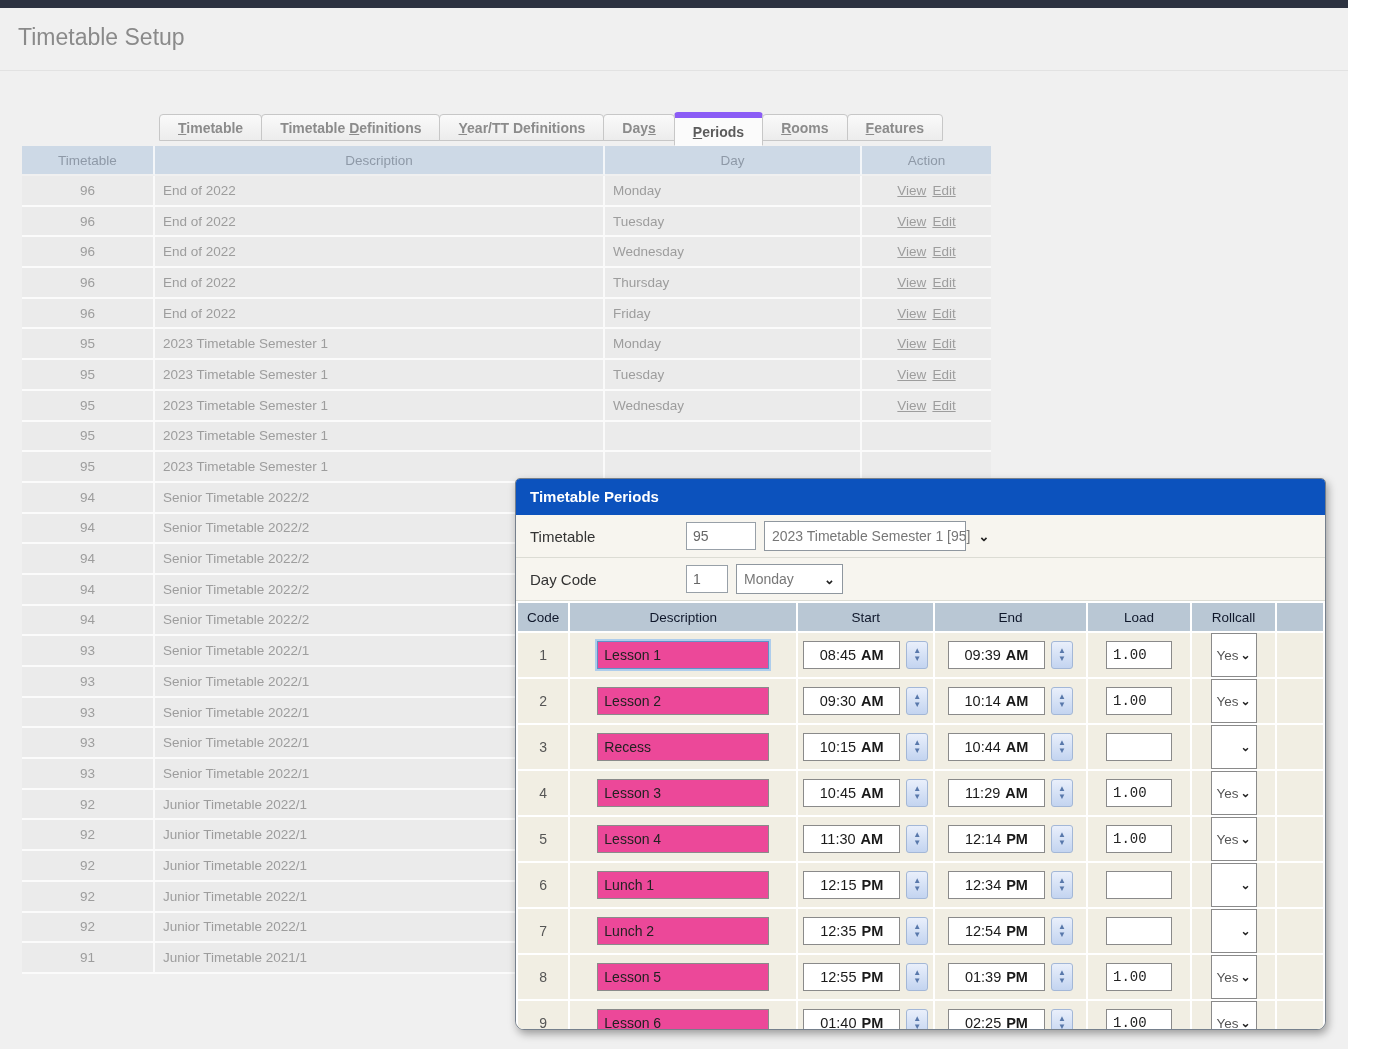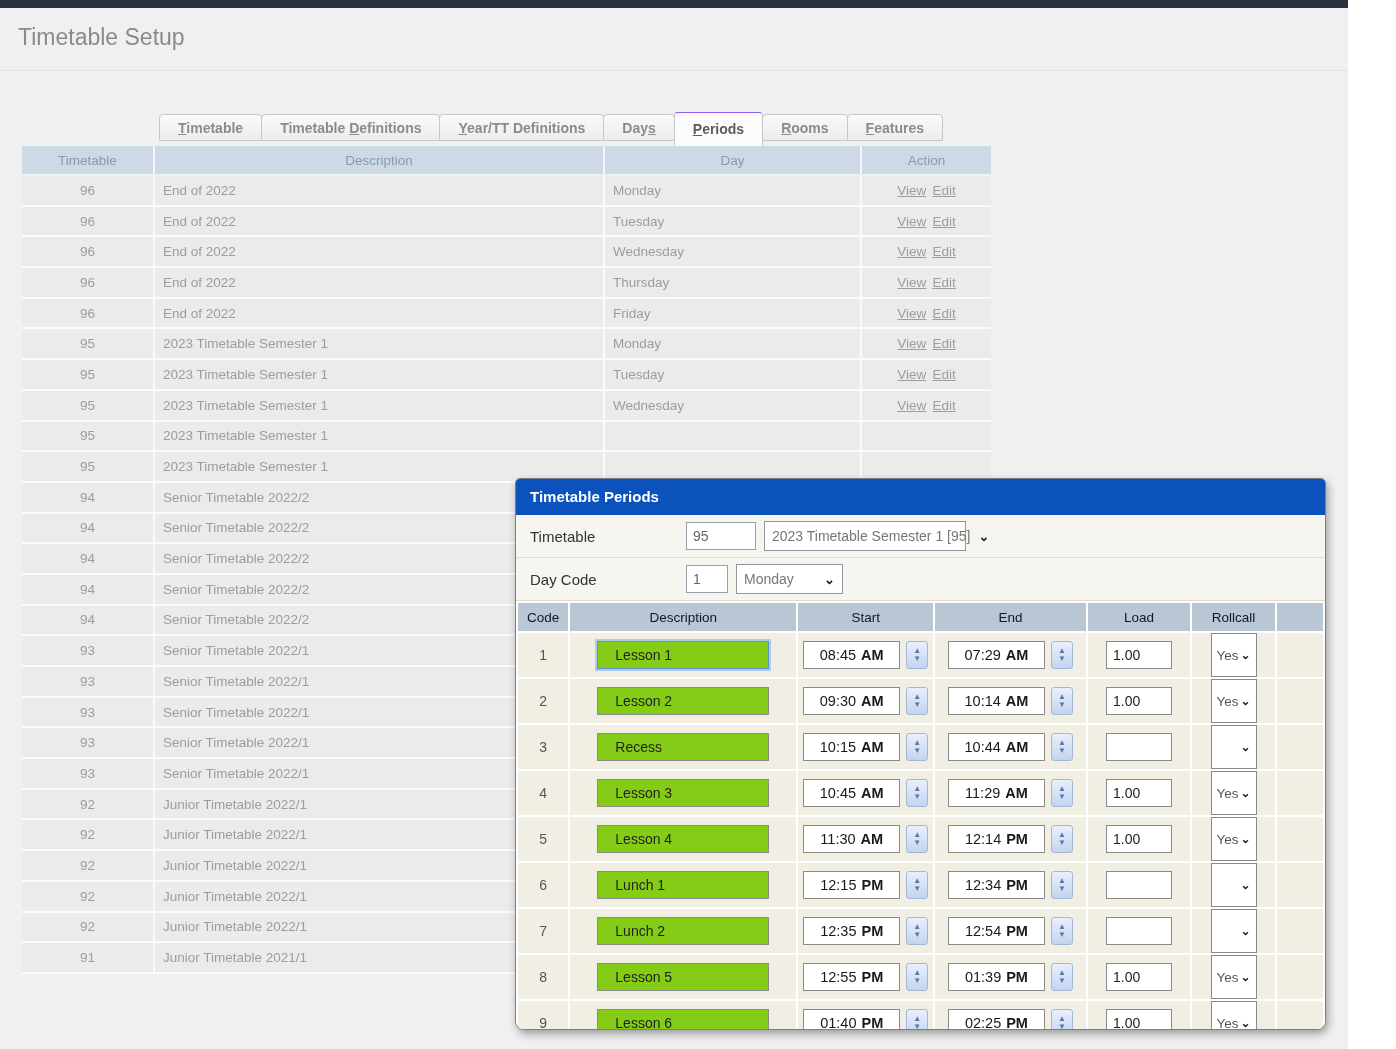--- a/index.html
+++ b/index.html
@@ -8,21 +8,21 @@
   .app-bg { position:absolute; left:0; top:0; width:1348px; height:1049px; background:#f0f0f0; }
   .topbar { position:absolute; left:0; top:0; width:1348px; height:8px; background:#2c3240; }
   .page-title { position:absolute; left:18px; top:24px; font-size:23px; color:#8a8a8a; }
   .header-line { position:absolute; left:0; top:70px; width:1348px; height:1px; background:#e2e2e2; }
 
   
   .tabs { position:absolute; left:160px; top:109px; height:37px; display:flex; align-items:flex-end; z-index:3; }
   .tab { height:27px; margin-bottom:5px; margin-left:-1px; padding:0 18px; display:flex; align-items:center;
          background:linear-gradient(#fafafa,#ececec); border:1px solid #c7c7c7; border-radius:4px 4px 0 0;
          font-size:14px; font-weight:600; color:#8b8b8b; cursor:pointer; white-space:nowrap; }
-  .tab.active { height:34px; margin-bottom:0; background:#fbfbfb; border-top:1px solid #8b5cf6;
+  .tab.active { height:34px; margin-bottom:0; background:#fbfbfb; border-top:6px solid #8b5cf6;
                 border-bottom:1px solid #fbfbfb; color:#5c5c5c; z-index:4; }
   .tab .ul { text-decoration:underline; }
 
   
   .mtable-wrap { position:absolute; left:22px; top:146px; width:969px; z-index:1; }
   .mt-title { height:29px; background:#8db3d7; color:#ffffff; font-weight:bold; font-size:13.5px;
               line-height:29px; padding-left:10px; }
   table.mt { width:100%; border-collapse:separate; border-spacing:0; table-layout:fixed; }
   table.mt th { height:30px; background:#cdd9e6; color:#8e99a7; font-weight:normal; font-size:13.5px;
                 border-bottom:2px solid #f0f0f0; border-right:2px solid rgba(255,255,255,.75); }
@@ -52,31 +52,31 @@
              cursor:pointer; white-space:nowrap; }
   .fs-tt { width:202px; }
   .fs-day { width:107px; }
   .caret { color:#222222; font-size:13px; font-weight:bold; margin-left:8px; line-height:1; }
 
   table.pt { width:100%; border-collapse:separate; border-spacing:2px; background:#ffffff; table-layout:fixed; flex:none; }
   table.pt th { height:28px; background:#b9c7d4; color:#0f172a; font-weight:normal; font-size:13.5px; }
   table.pt td { height:38px; background:#f1eee3; text-align:center; vertical-align:middle; }
   td.p-code { color:#555555; font-size:14px; }
   .desc-input { width:172px; height:28px; border:1px solid #8a8a8a; font-family:"Liberation Sans",sans-serif;
-                font-size:14px; color:#222222; padding:0 17px; background:#84cc16; }
+                font-size:14px; color:#222222; padding:0 6px; background:#ec4899; }
   .desc-input.focused { border:1px solid #5f92c8; box-shadow:0 0 0 2px #aecdec; }
   .timecell { display:inline-flex; align-items:center;border-radius:10px; }
   .timebox { width:97px; height:28px; border:1px solid #8a8a8a; background:#ffffff; display:inline-flex;
              align-items:center; justify-content:center; gap:5px; font-size:14.5px; color:#1a1a1a; cursor:text; }
   .timebox .ampm { font-weight:bold; }
   .spinner { width:22px; height:28px; margin-left:6px; border:1px solid #a3b7d7; border-radius:3px;
              background:linear-gradient(#e9effb,#c3d4f0); display:inline-flex; flex-direction:column;
              align-items:center; justify-content:center; cursor:pointer; }
   .spinner span { font-size:8px; line-height:8px; color:#5878ab; }
-  .load-input { width:66px; height:28px; border:1px solid #8a8a8a; font-family:Liberation Sans, sans-serif;
+  .load-input { width:66px; height:28px; border:1px solid #8a8a8a; font-family:Liberation Mono, monospace;
                 font-size:14px; color:#222222; padding:0 6px; background:#ffffff; }
   .roll-select { display:inline-flex; align-items:center; justify-content:space-between; width:46px; height:44px;
                  border:1px solid #8a8a8a; background:#ffffff; padding:0 5px; font-size:13.5px; color:#555555; cursor:pointer; }
   .roll-select .caret { margin-left:2px; font-size:12px; }
 
   .modal-footer { height:38px; margin-top:auto; background:#b6c2ca; border-top:1px solid #9aa6ae;
                   display:flex; align-items:center; justify-content:space-between; padding:0 9px; flex:none; }
   .btn-cancel { width:80px; height:28px; background:linear-gradient(#ffffff,#e5e5e5); border:1px solid #9b9b9b;
                 border-radius:4px; font-family:"Liberation Sans",sans-serif; font-size:14px; color:#444444; cursor:pointer; }
   .btn-save { width:96px; height:30px; background:linear-gradient(#fbd28e,#f09c2a); border:1px solid #d18a25;
@@ -344,21 +344,21 @@
                   <span class="tv">08:45</span>
                   <span class="ampm">AM</span>
                 </span>
                 <span class="spinner">
                   <span>▲</span>
                   <span>▼</span>
                 </span>
               </span></td>
             <td><span class="timecell">
                 <span class="timebox">
-                  <span class="tv">07:29</span>
+                  <span class="tv">09:39</span>
                   <span class="ampm">AM</span>
                 </span>
                 <span class="spinner">
                   <span>▲</span>
                   <span>▼</span>
                 </span>
               </span></td>
             <td><input class="load-input" type="text" value="1.00" style=""></td>
             <td><span class="roll-select">
                 <span>Yes</span>

